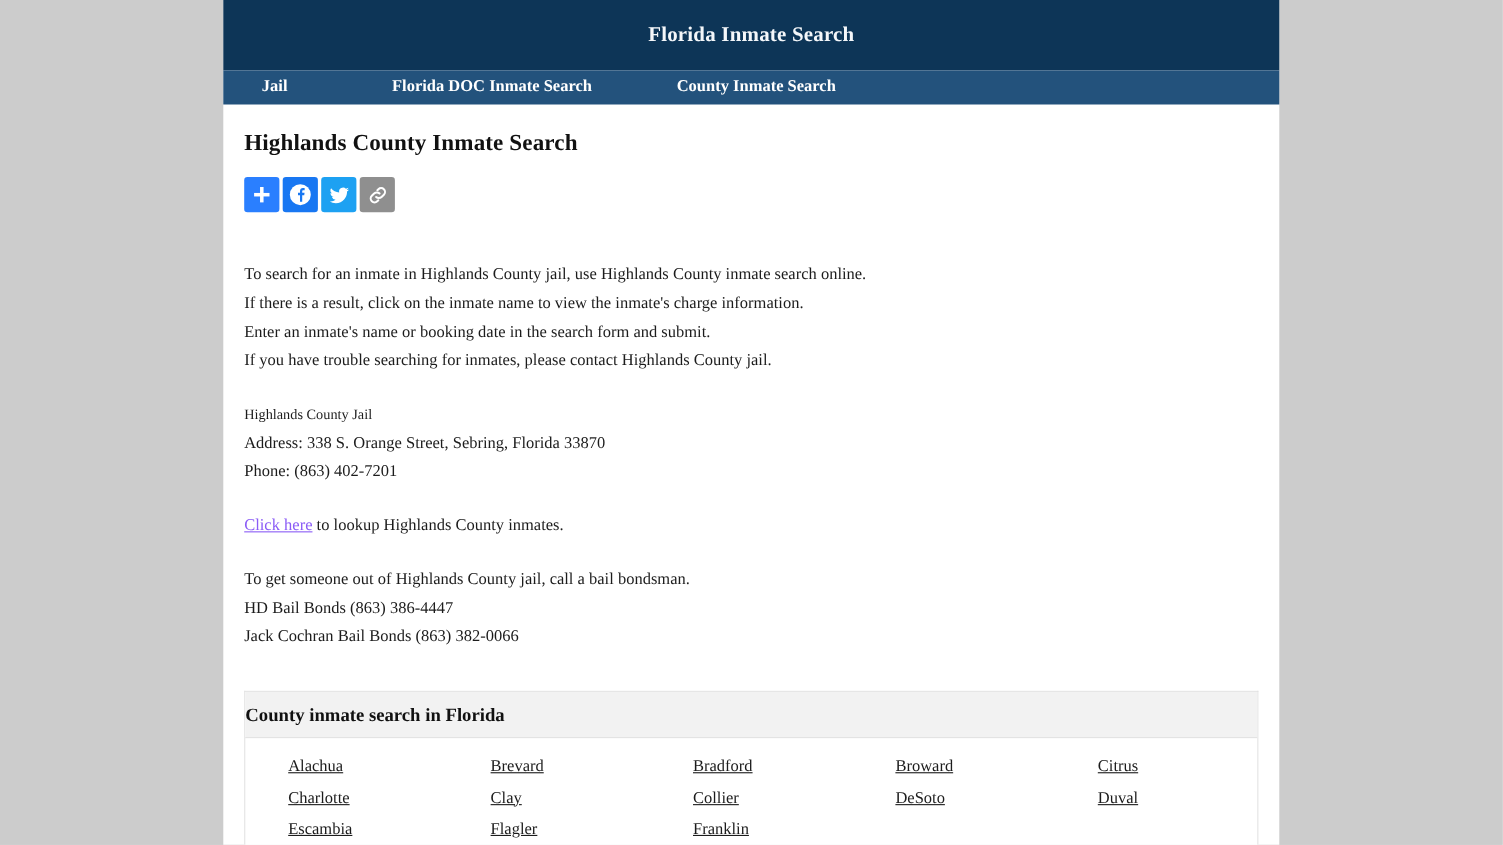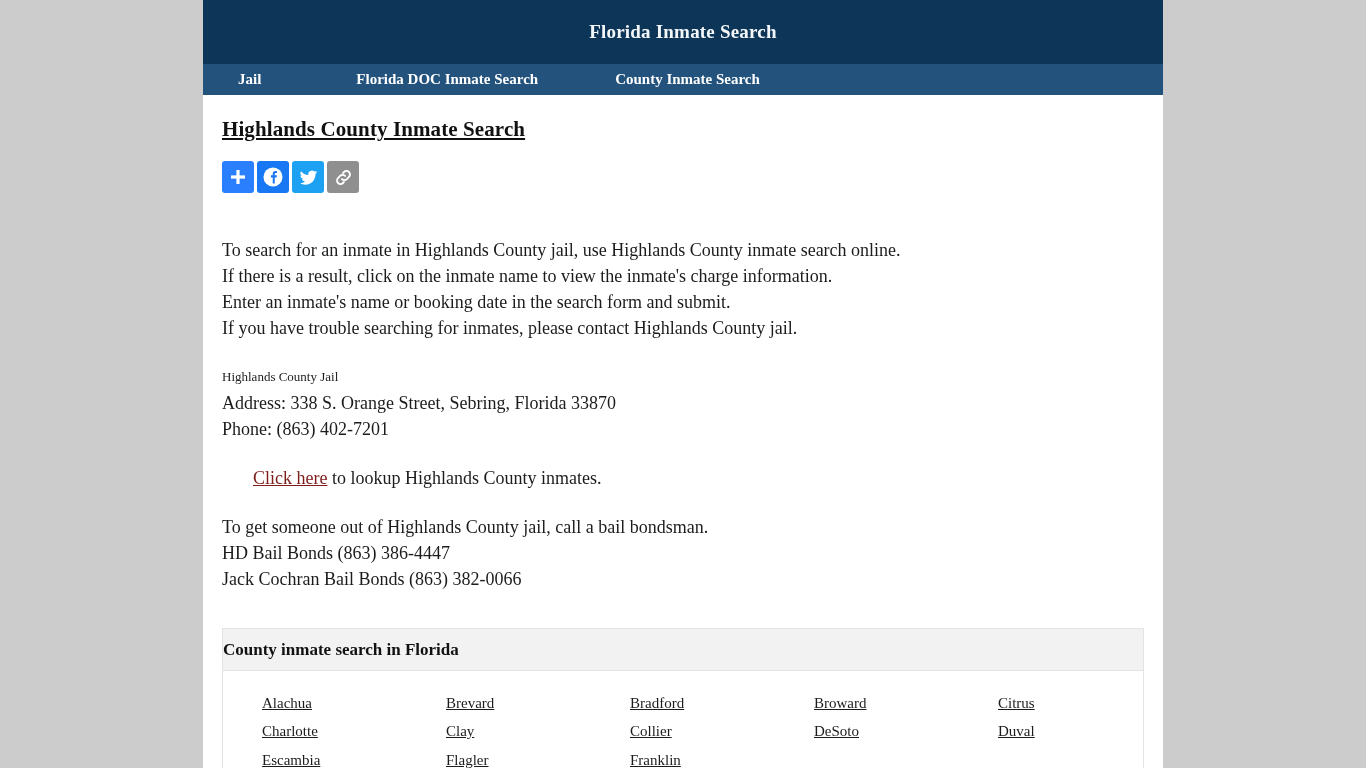--- a/index.html
+++ b/index.html
@@ -71,21 +71,20 @@
   }
 
   .page-title {
     margin: 0;
     padding-top: 22px;
     font-family: "Liberation Serif", "DejaVu Serif", serif;
     font-size: 21px;
     font-weight: bold;
     color: #111111;
     letter-spacing: 0.1px;
-    text-decoration: underline;
   }
 
   
   .share-row {
     margin-top: 19px;
     display: flex;
     gap: 3px;
   }
   .share-btn {
     width: 32px;
@@ -100,40 +99,39 @@
   }
   .share-addthis  { background: #2a7fff; }
   .share-facebook { background: #1877f2; }
   .share-twitter  { background: #1da1f2; }
   .share-link     { background: #8f8f8f; }
   .share-btn svg { display: block; }
 
   
   .para {
     margin: 0;
-    font-size: 18px;
+    font-size: 15px;
     line-height: 26px;
     color: #1c1c1c;
   }
   .block-intro { margin-top: 44px; }
   .block-jail  { margin-top: 23px; }
   .block-lookup{ margin-top: 23px; }
   .block-bail  { margin-top: 23px; }
 
   .jail-name {
     font-weight: normal;
     font-size: 13px;
     line-height: 26px;
   }
 
   .inline-link {
-    color: #7f1d1d;
+    color: #8b5cf6;
     text-decoration: underline;
     cursor: pointer;
-    margin-left: 31px;
   }
 
   
   .county-panel {
     margin-top: 36px;
     border: 1px solid #e3e3e3;
     border-bottom: none;
     background: #ffffff;
   }
   .county-panel-head {
@@ -150,21 +148,21 @@
     color: #111111;
   }
   .county-grid {
     display: grid;
     grid-template-columns: repeat(5, 1fr);
     padding: 18px 0 0 0;
   }
   .county-cell {
     height: 28.5px;
     display: flex;
-    align-items: center;
+    align-items: flex-start;
     padding-left: 39px;
     box-sizing: border-box;
   }
   .county-link {
     font-size: 15px;
     color: #1c1c1c;
     text-decoration: underline;
     cursor: pointer;
     white-space: nowrap;
   }

